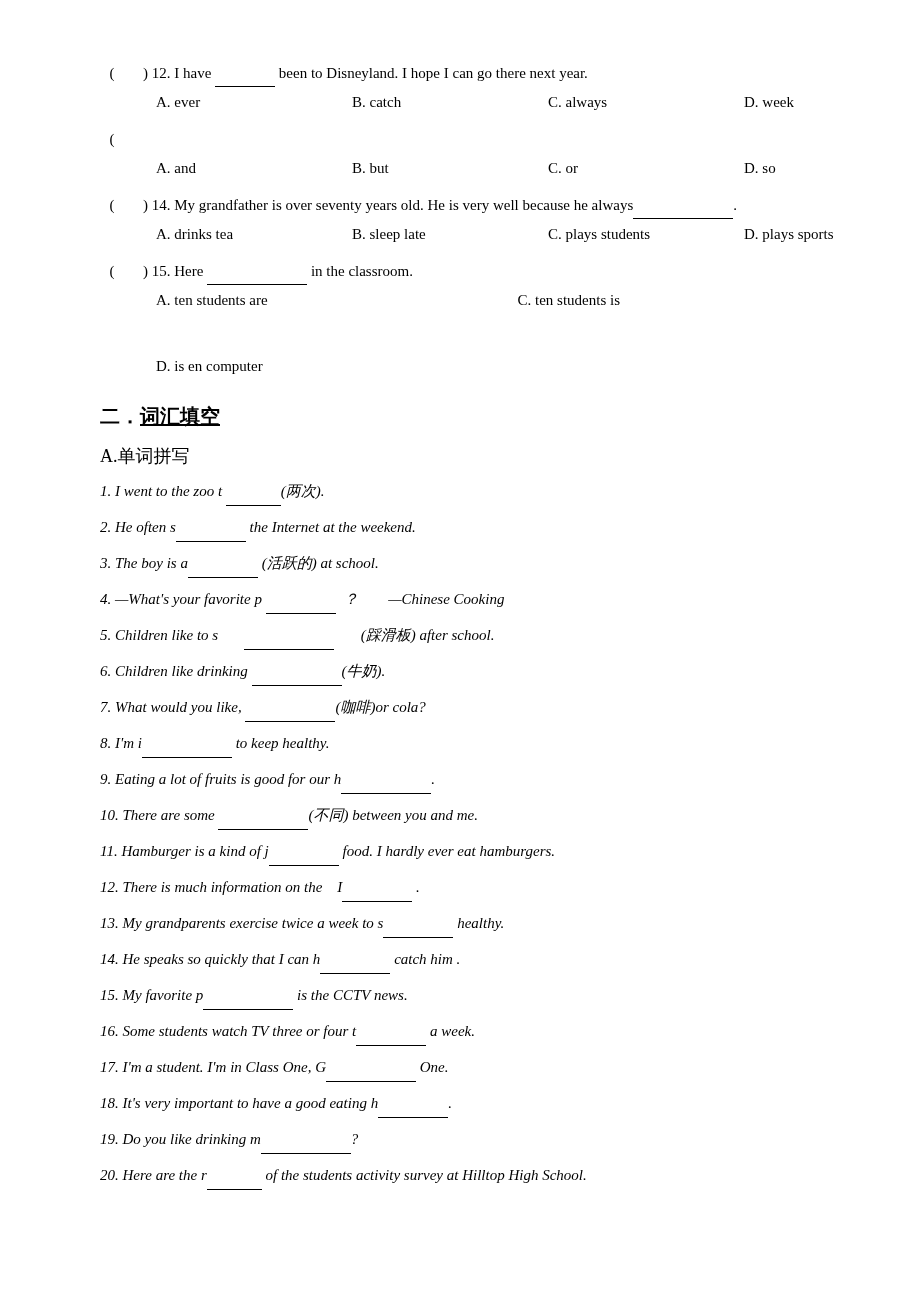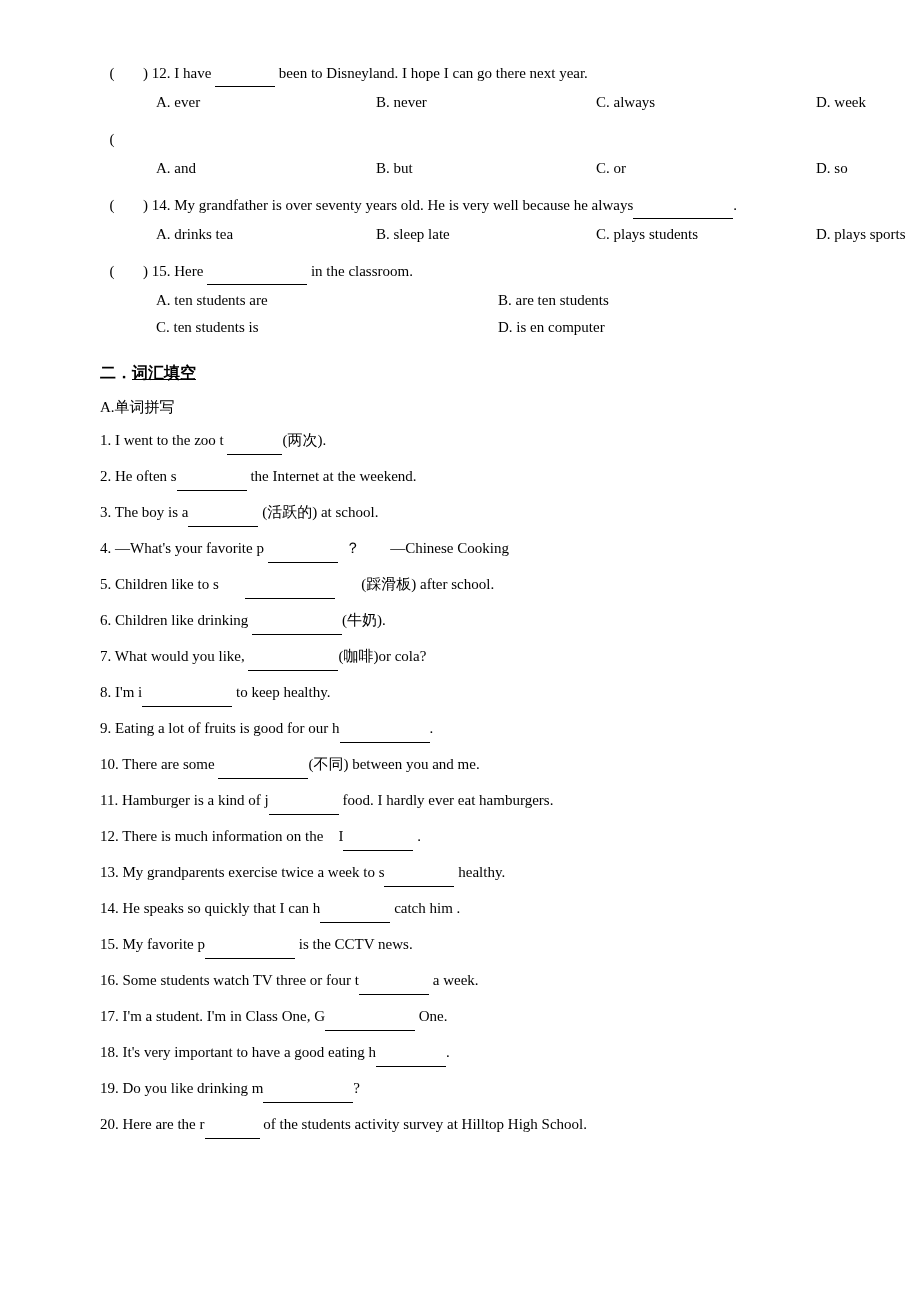--- a/index.html
+++ b/index.html
@@ -26,56 +26,58 @@
       gap: 4px;
       margin-bottom: 2px;
     }
     .paren {
       width: 24px;
       text-align: center;
     }
     .options-row {
       display: flex;
       padding-left: 56px;
-      gap: 60px;
+      gap: 36px;
       margin-bottom: 4px;
     }
     .options-row-2col {
       display: grid;
       grid-template-columns: 1fr 1fr;
       padding-left: 56px;
       margin-bottom: 4px;
+      gap: 39px;
     }
     .option {
       min-width: 160px;
     }
     .blank {
       display: inline-block;
       border-bottom: 1px solid #000;
       min-width: 60px;
       vertical-align: bottom;
     }
     .blank-long {
       min-width: 100px;
     }
     .blank-short {
       min-width: 40px;
     }
     .section-title {
       font-weight: bold;
-      font-size: 16px;
+      font-size: 20px;
       margin: 18px 0 6px 0;
     }
     .sub-title {
-      font-size: 15px;
+      font-size: 18px;
       margin: 6px 0 4px 0;
     }
     .fill-item {
       margin-bottom: 6px;
       line-height: 2;
+      font-style: italic;
     }
     .underline {
       display: inline-block;
       border-bottom: 1px solid #000;
       min-width: 55px;
       vertical-align: bottom;
     }
     .underline-long {
       min-width: 90px;
     }
@@ -86,21 +88,21 @@
 </head>
 <body>
 
 <div class="question-block">
   <div class="question-line">
     <span class="paren">(</span>
     <span>&nbsp;&nbsp;&nbsp;&nbsp;) 12. I have <span class="blank"></span> been to Disneyland. I hope I can go there next year.</span>
   </div>
   <div class="options-row">
     <span class="option">A. ever</span>
-    <span class="option">B. never</span>
+    <span class="option">B. catch</span>
     <span class="option">C. always</span>
     <span class="option">D. week</span>
   </div>
 </div>
 
 <div class="question-block">
   <div class="question-line">
     <span class="paren">(</span>
   </div>
   <div class="options-row">
@@ -124,21 +126,20 @@
   </div>
 </div>
 
 <div class="question-block">
   <div class="question-line">
     <span class="paren">(</span>
     <span>&nbsp;&nbsp;&nbsp;&nbsp;) 15. Here <span class="blank blank-long"></span> in the classroom.</span>
   </div>
   <div class="options-row-2col">
     <span class="option">A. ten students are</span>
-    <span class="option">B. are ten students</span>
     <span class="option">C. ten students is</span>
     <span class="option">D. is en computer</span>
   </div>
 </div>
 
 <div class="section-title">二．<u>词汇填空</u></div>
 <div class="sub-title">A.单词拼写</div>
 
 <div class="fill-item">1. I went to the zoo t <span class="underline"></span>(两次).</div>
 <div class="fill-item">2. He often s<span class="underline underline-medium"></span> the Internet at the weekend.</div>

